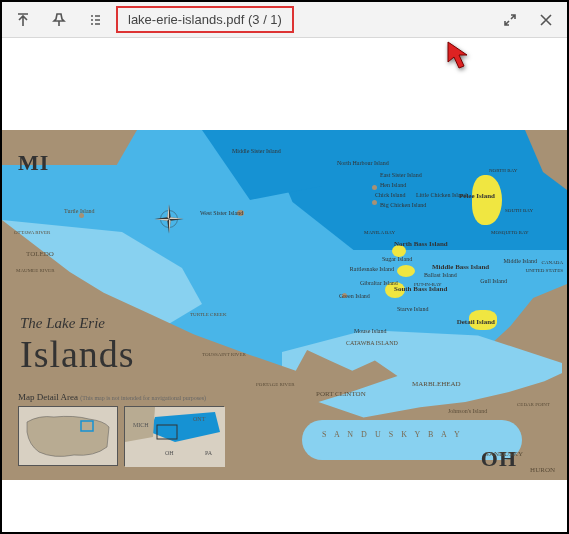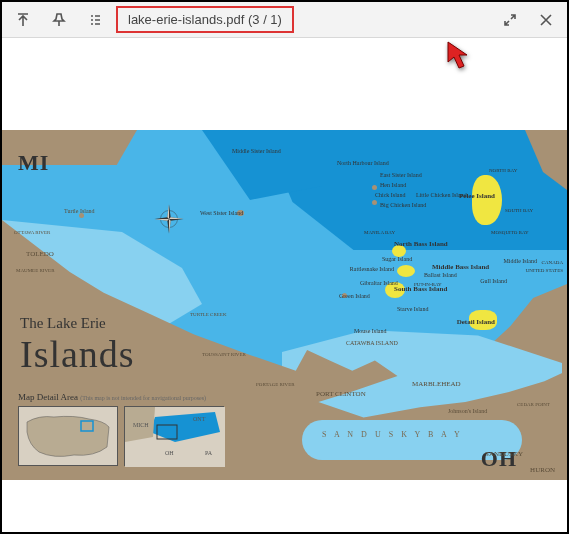--- a/index.html
+++ b/index.html
@@ -123,21 +123,21 @@
     color: #333;
     white-space: nowrap;
   }
   .landtext { color: #5b4d39; }
   .htitle {
     position: absolute;
     left: 18px;
     top: 185px;
     color: #333;
   }
-  .htitle .line1 { font-size: 15px; font-family: Georgia, serif; }
+  .htitle .line1 { font-size: 15px; font-style: italic; font-family: Georgia, serif; }
   .htitle .line2 { font-size: 38px; font-family: Georgia, serif; letter-spacing: 1px; }
   .detail-label {
     position: absolute;
     left: 16px;
     top: 262px;
     font-size: 9px;
     color: #333;
   }
   .detail-sub {
     font-size: 6px;

